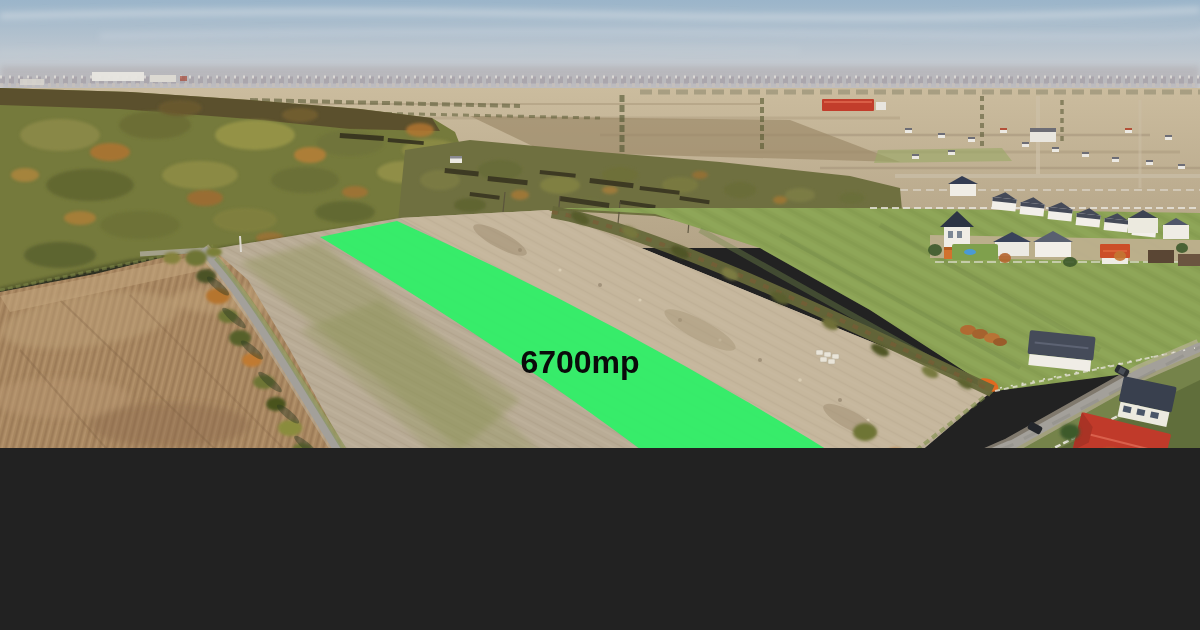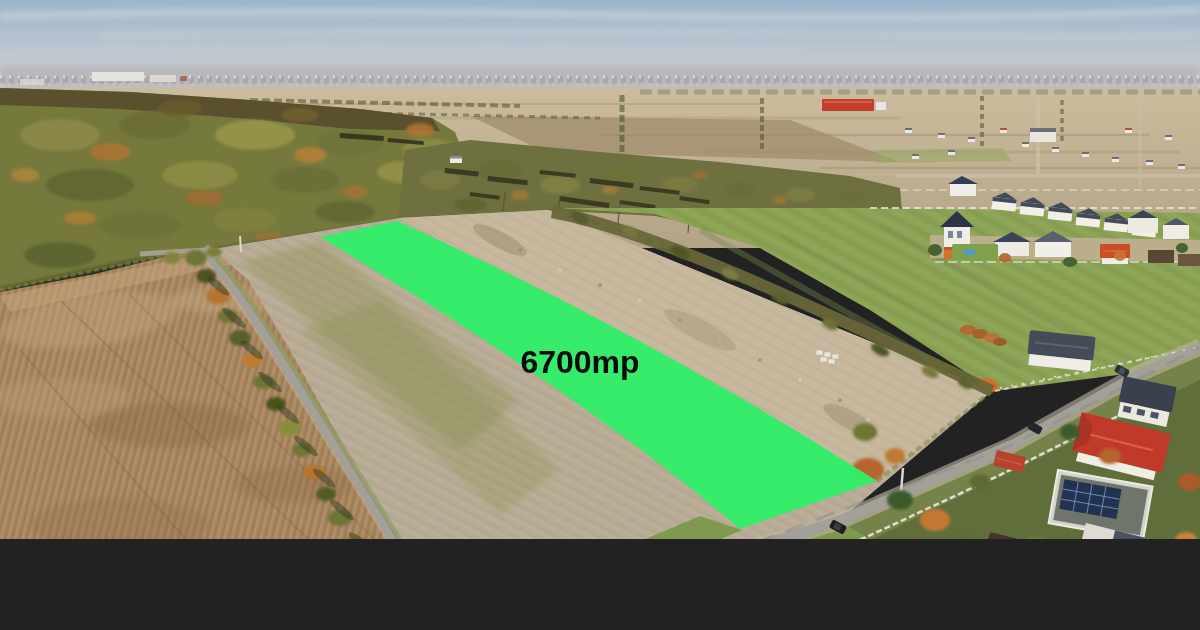--- a/index.html
+++ b/index.html
@@ -1,17 +1,17 @@
 <!DOCTYPE html>
 <html><head>
 <meta charset="utf-8">
 <style>
   html,body{margin:0;padding:0;background:#222;}
   .stage{
-    width:1200px;height:539px;overflow:hidden;position:relative;
+    width:1200px;height:448px;overflow:hidden;position:relative;
     font-family:"Liberation Sans","DejaVu Sans",sans-serif;
   }
   .stage svg{display:block;width:1200px;height:630px;}
   text{user-select:none;}
 </style>
 </head>
 <body>
 
 <div class="stage">
 <svg viewBox="0 0 1200 630" xmlns="http://www.w3.org/2000/svg">

